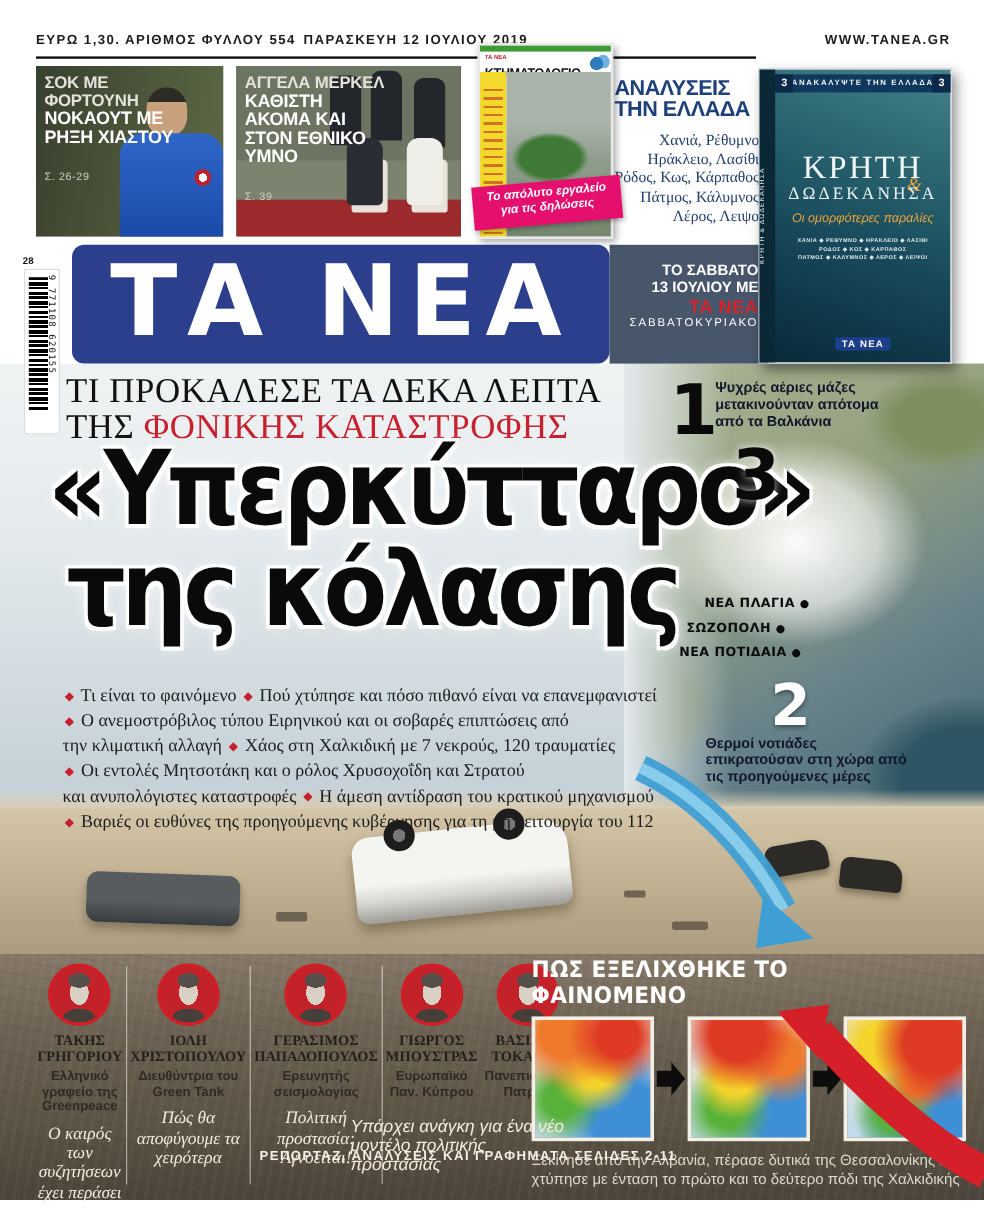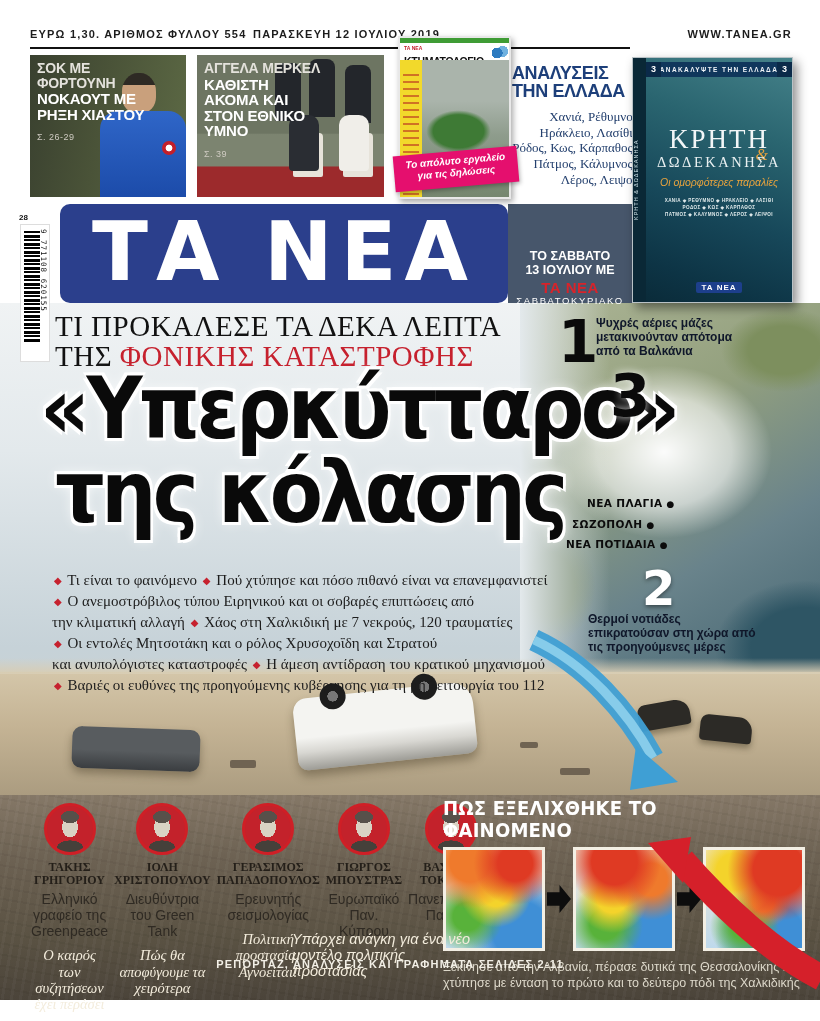--- a/index.html
+++ b/index.html
@@ -27,21 +27,21 @@
   .t-crest{position:absolute;left:132px;top:86px;width:14px;height:14px;border-radius:50%;
     background:radial-gradient(circle,#fff 0 35%,#c31f2a 36%)}
   .t-photo2{position:absolute;inset:0;background:linear-gradient(180deg,#6d7562 0 55%,#7c8470 56% 78%,#9c2a2c 79%)}
   .t-suit{position:absolute;top:8px;width:26px;height:58px;border-radius:8px 8px 0 0;background:#23262b}
   .t-chair{position:absolute;top:78px;width:30px;height:44px;border-radius:4px 4px 2px 2px;background:#e7e3da}
   .t-sit{position:absolute;top:60px;width:30px;height:56px;border-radius:10px 10px 4px 4px;background:#2a2d33}
   .t-sit.w{background:#f0eee9;}
   .t-text{position:absolute;left:7px;top:6px;z-index:3;line-height:1.04;width:120px}
   .t-kicker{font-size:14px;color:#e4e2dc;font-weight:700;letter-spacing:-.2px;text-transform:uppercase}
   .t-title{font-size:15px;color:#fff;font-weight:bold;letter-spacing:-.2px;margin-top:1px;text-transform:uppercase}
-  .t-page{font-size:9px;color:#cfcbc2;margin-top:11px;letter-spacing:.5px}
+  .t-page{font-size:9px;color:#cfcbc2;margin-top:21px;letter-spacing:.5px}
 
   
   .booklet{position:absolute;left:398px;top:36px;width:113px;height:163px;background:#fff;
     border:2px solid #e8e8e8;box-shadow:2px 3px 6px rgba(0,0,0,.35);z-index:3}
   .bk-head{position:absolute;left:0;top:0;right:0;height:22px;background:#fff;border-top:5px solid #3f9c35;
     text-align:left;padding:3px 2px 0 4px;white-space:nowrap}
   .bk-brand{font-size:5px;color:#c31f2a;font-weight:bold;display:block;line-height:1}
   .bk-title{font-size:10.5px;color:#101010;font-weight:bold;letter-spacing:-.3px;line-height:1}
   .bk-map{position:absolute;right:1px;top:2px;width:18px;height:16px;background:
     radial-gradient(circle at 40% 50%,#2e7bc0 0 40%,transparent 41%),
@@ -84,21 +84,21 @@
     font-size:4.6px;line-height:1.5;letter-spacing:.4px;font-weight:bold}
   .b-brand{position:absolute;left:13px;right:0;bottom:8px;text-align:center}
   .b-brand span{display:inline-block;background:#1d3f8c;color:#fff;font-weight:bold;font-size:8px;
     padding:1px 5px;border-radius:2px;letter-spacing:1px}
 
   
   .masthead{position:absolute;left:60px;top:204px;width:448px;height:99px;background:#2b3f8c;
     border-radius:10px;color:#fff;text-align:center;line-height:96px;font-weight:bold;
     font-family:"DejaVu Sans",sans-serif;font-size:82px;letter-spacing:8px;z-index:2}
   .promo{position:absolute;left:508px;top:204px;width:132px;height:99px;background:#47566b;
-    text-align:center;padding:46px 8px 0 0;z-index:1;line-height:1.1}
+    text-align:right;padding:15px 8px 0 0;z-index:1;line-height:1.1}
   .promo .p1{color:#fff;font-weight:bold;font-size:12.5px}
   .promo .pb{color:#d8232a;font-weight:bold;font-size:15px;letter-spacing:.5px;margin-top:2px}
   .promo .p3{color:#fff;font-size:9.5px;letter-spacing:1.6px}
 
   
   .barcode{position:absolute;left:20px;top:224px;width:30px;height:138px;background:#fff;z-index:5;
     border:1px solid #ddd;padding:2px}
   .bc-issue{position:absolute;left:-2px;top:-12px;font-size:8px;color:#111;font-weight:bold}
   .bc-bars{position:absolute;left:3px;top:6px;width:16px;height:112px;
     background:repeating-linear-gradient(180deg,#000 0 2px,#fff 2px 4px,#000 4px 7px,#fff 7px 8px)}
@@ -173,21 +173,21 @@
   .expert{flex:1;text-align:center;padding:0 3px;position:relative}
   .e-div{width:1px;background:rgba(250,248,240,.55);margin:4px 0}
   .portrait{width:52px;height:52px;border-radius:50%;margin:2px auto 6px;border:3px solid #cf1f26;
     background:
       radial-gradient(ellipse 15px 10px at 50% 24%,#57504a 0 60%,transparent 61%),
       radial-gradient(ellipse 13px 17px at 50% 46%,#d9d2c4 0 60%,transparent 61%),
       radial-gradient(ellipse 22px 13px at 50% 92%,#45403a 0 60%,transparent 61%),
       #c3222b}
   .e-name{font-family:"Liberation Serif",serif;font-weight:bold;font-size:12px;color:#241f19;
     line-height:1.05;min-height:28px}
-  .e-role{font-size:14px;font-weight:normal;color:#2f2a23;line-height:1.15;min-height:24px;margin-top:2px}
+  .e-role{font-size:11px;font-weight:bold;color:#2f2a23;line-height:1.15;min-height:24px;margin-top:2px}
   .e-quote{font-family:"Liberation Serif",serif;font-style:italic;font-size:14.5px;color:#f3ecdc;
     line-height:1.12;margin-top:8px}
   .shared-quote{position:absolute;left:292px;top:136px;width:186px;z-index:3;
     font-family:Liberation Sans, sans-serif;font-style:italic;font-size:14.5px;color:#f3ecdc;line-height:1.12}
 
   .phenom{position:absolute;left:443px;top:2px;width:364px;z-index:2}
   .ph-title{font-family:"DejaVu Sans",sans-serif;font-weight:800;color:#fff;font-size:19px;
     letter-spacing:.2px;transform:scaleX(.95);transform-origin:left}
   .ph-row{display:flex;align-items:center;margin-top:6px}
   .radar{width:102px;height:104px;border:3px solid #f3efe4;background:

